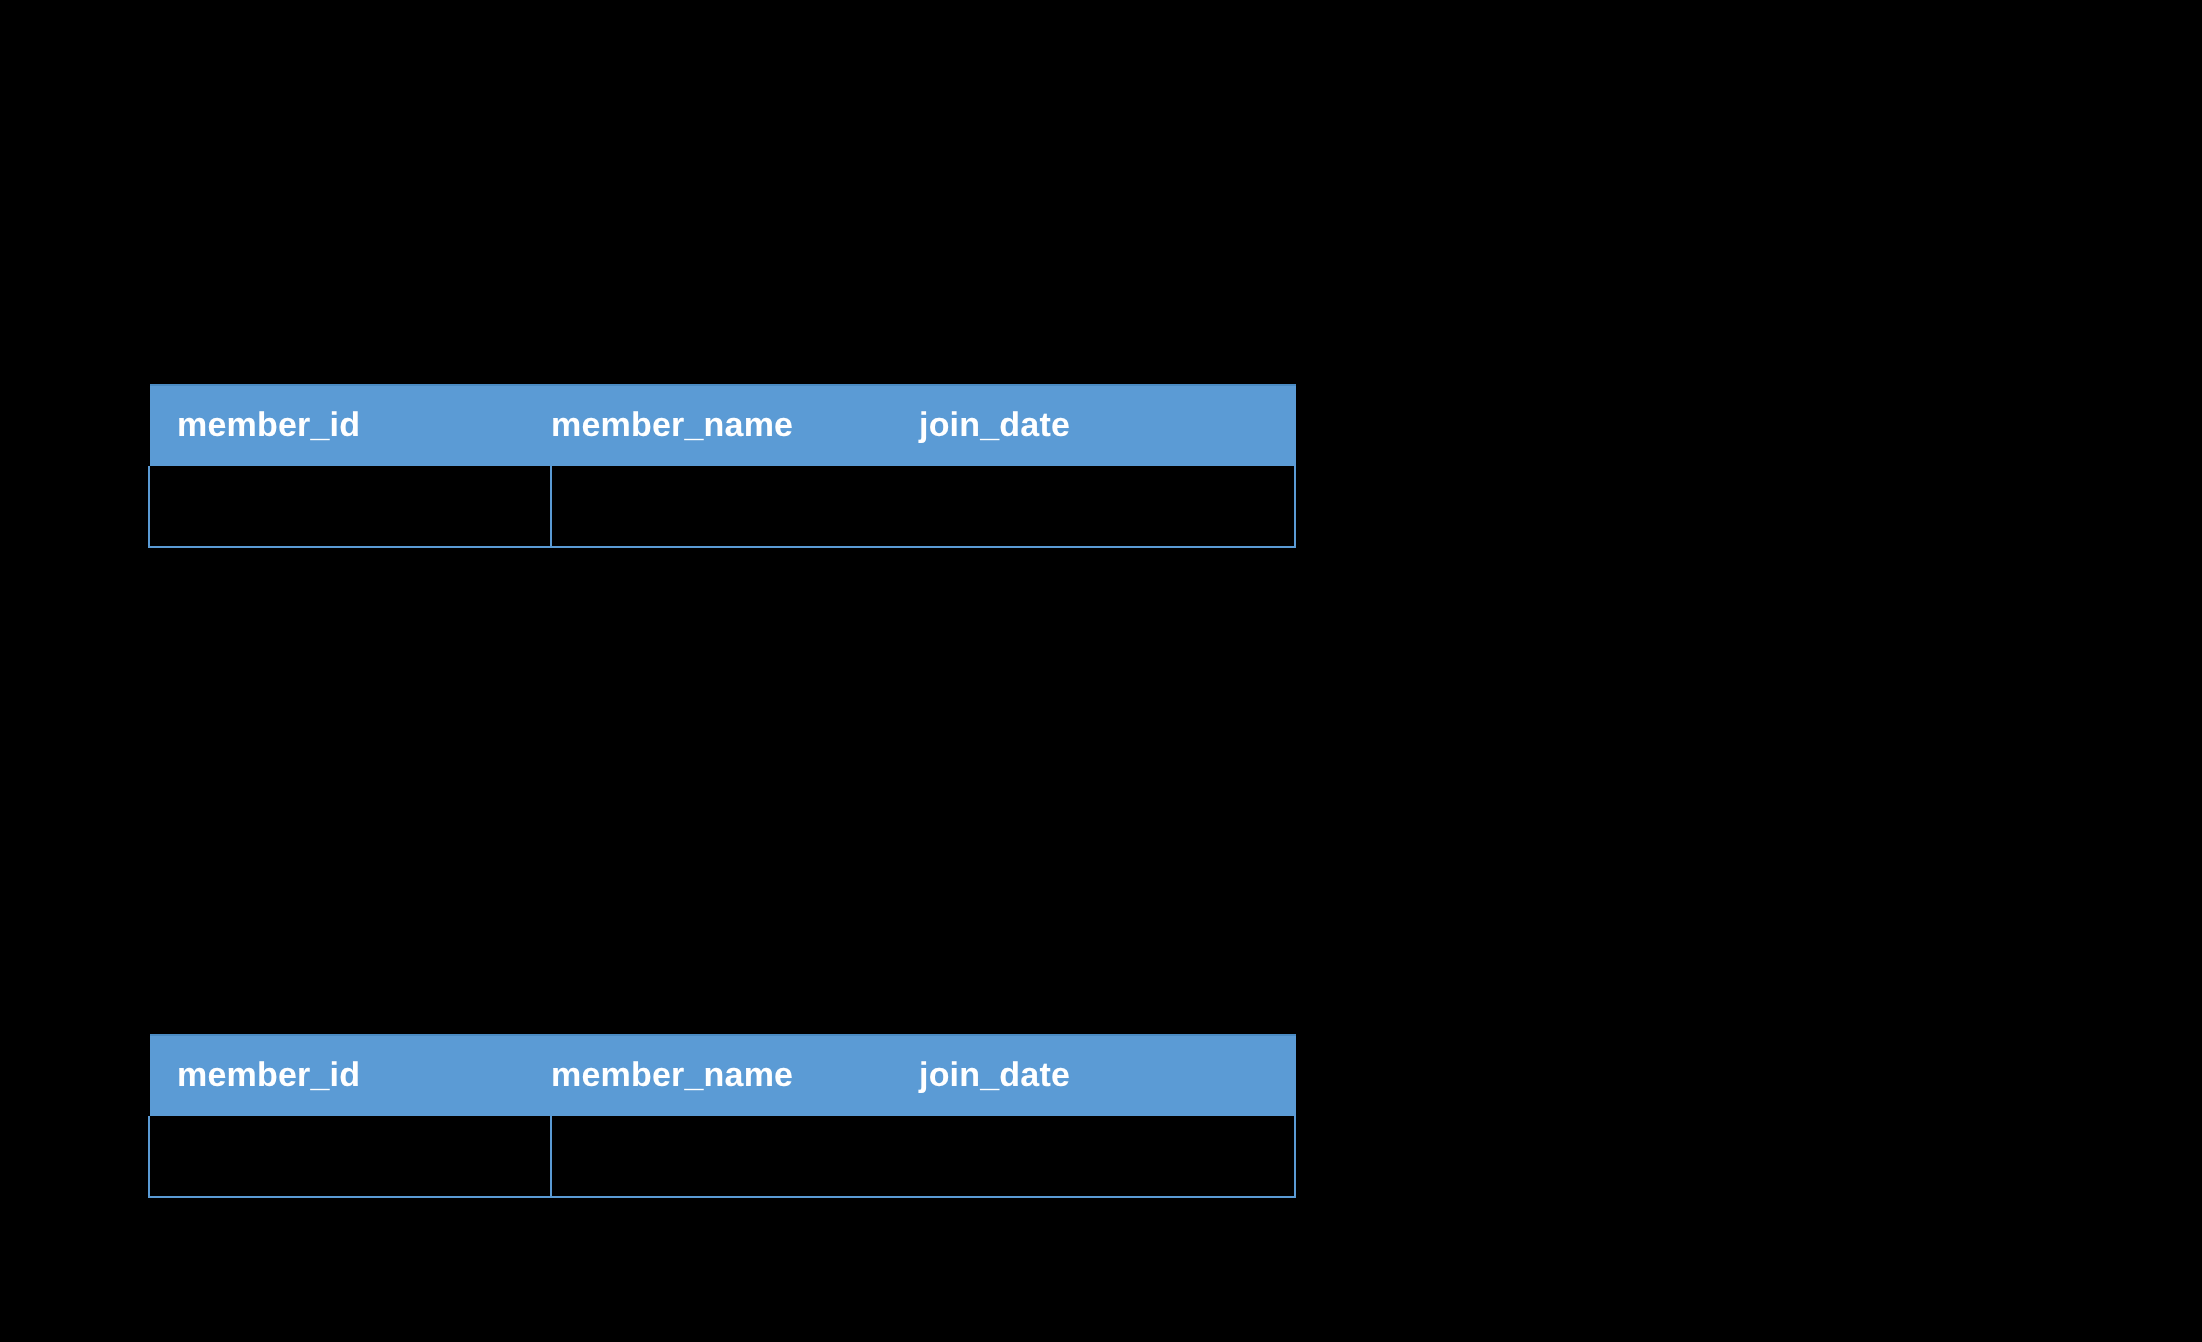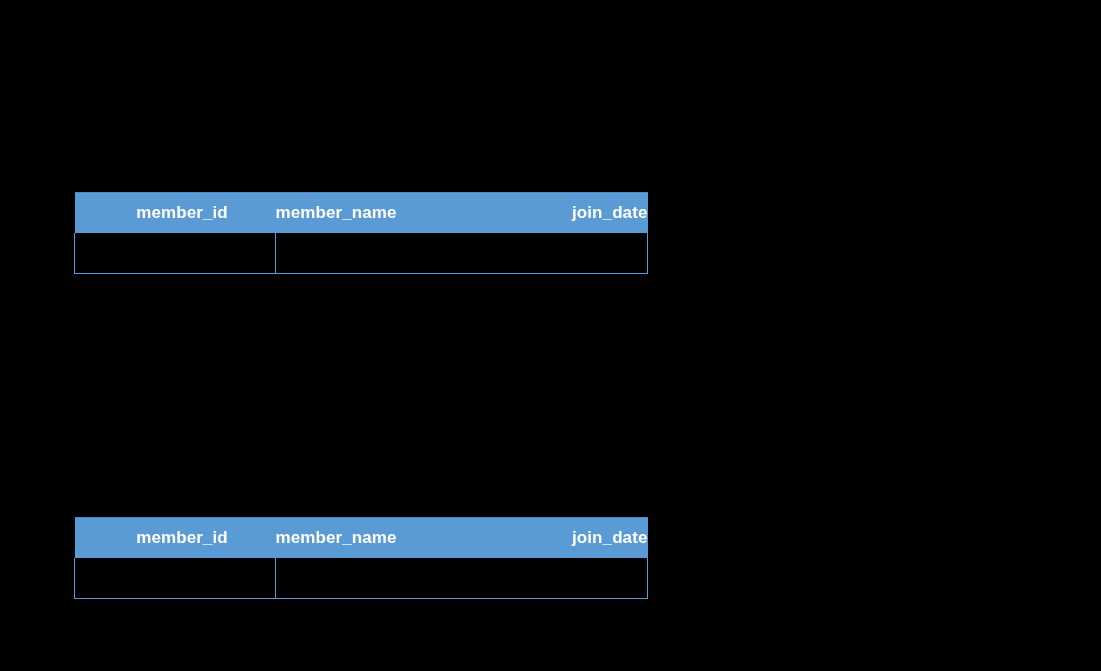--- a/index.html
+++ b/index.html
@@ -43,23 +43,23 @@
     color: #FFFFFF;
     font-size: 17px;
     font-weight: bold;
     letter-spacing: 0.1px;
     white-space: nowrap;
     background: #5B9BD5;
     border: none;
     border-top: 1px solid #4A8BC4;
   }
 
-  .result-table th.c-id        { width: 187px; padding-left: 14px; text-align: center; }
+  .result-table th.c-id        { width: 187px; padding-left: 14px; }
   .result-table th.c-name      { width: 184px; }
-  .result-table th.c-date      { width: 188px; text-align: right; }
+  .result-table th.c-date      { width: 188px; }
 
   .result-table td {
     height: 40px;
     padding: 0;
     margin: 0;
     background: transparent;
     color: #FFFFFF;
     font-size: 15px;
     border-left: 1px solid #5B9BD5;
     border-right: 1px solid #5B9BD5;

